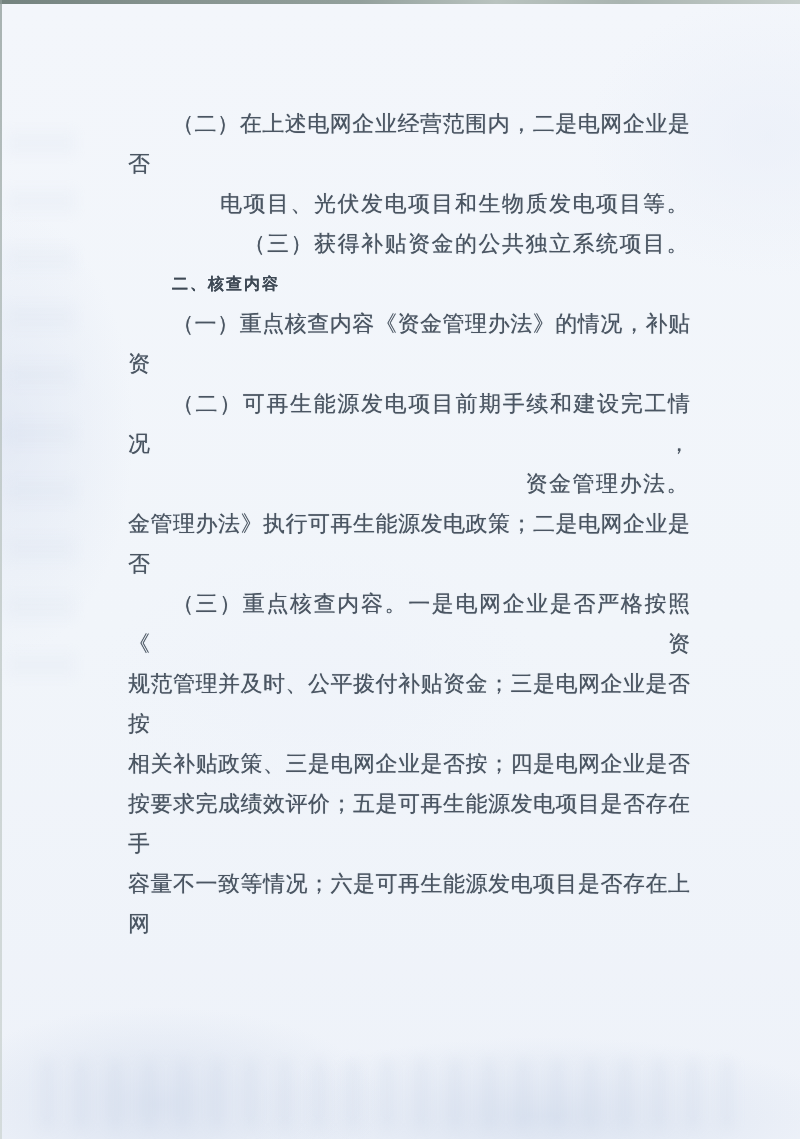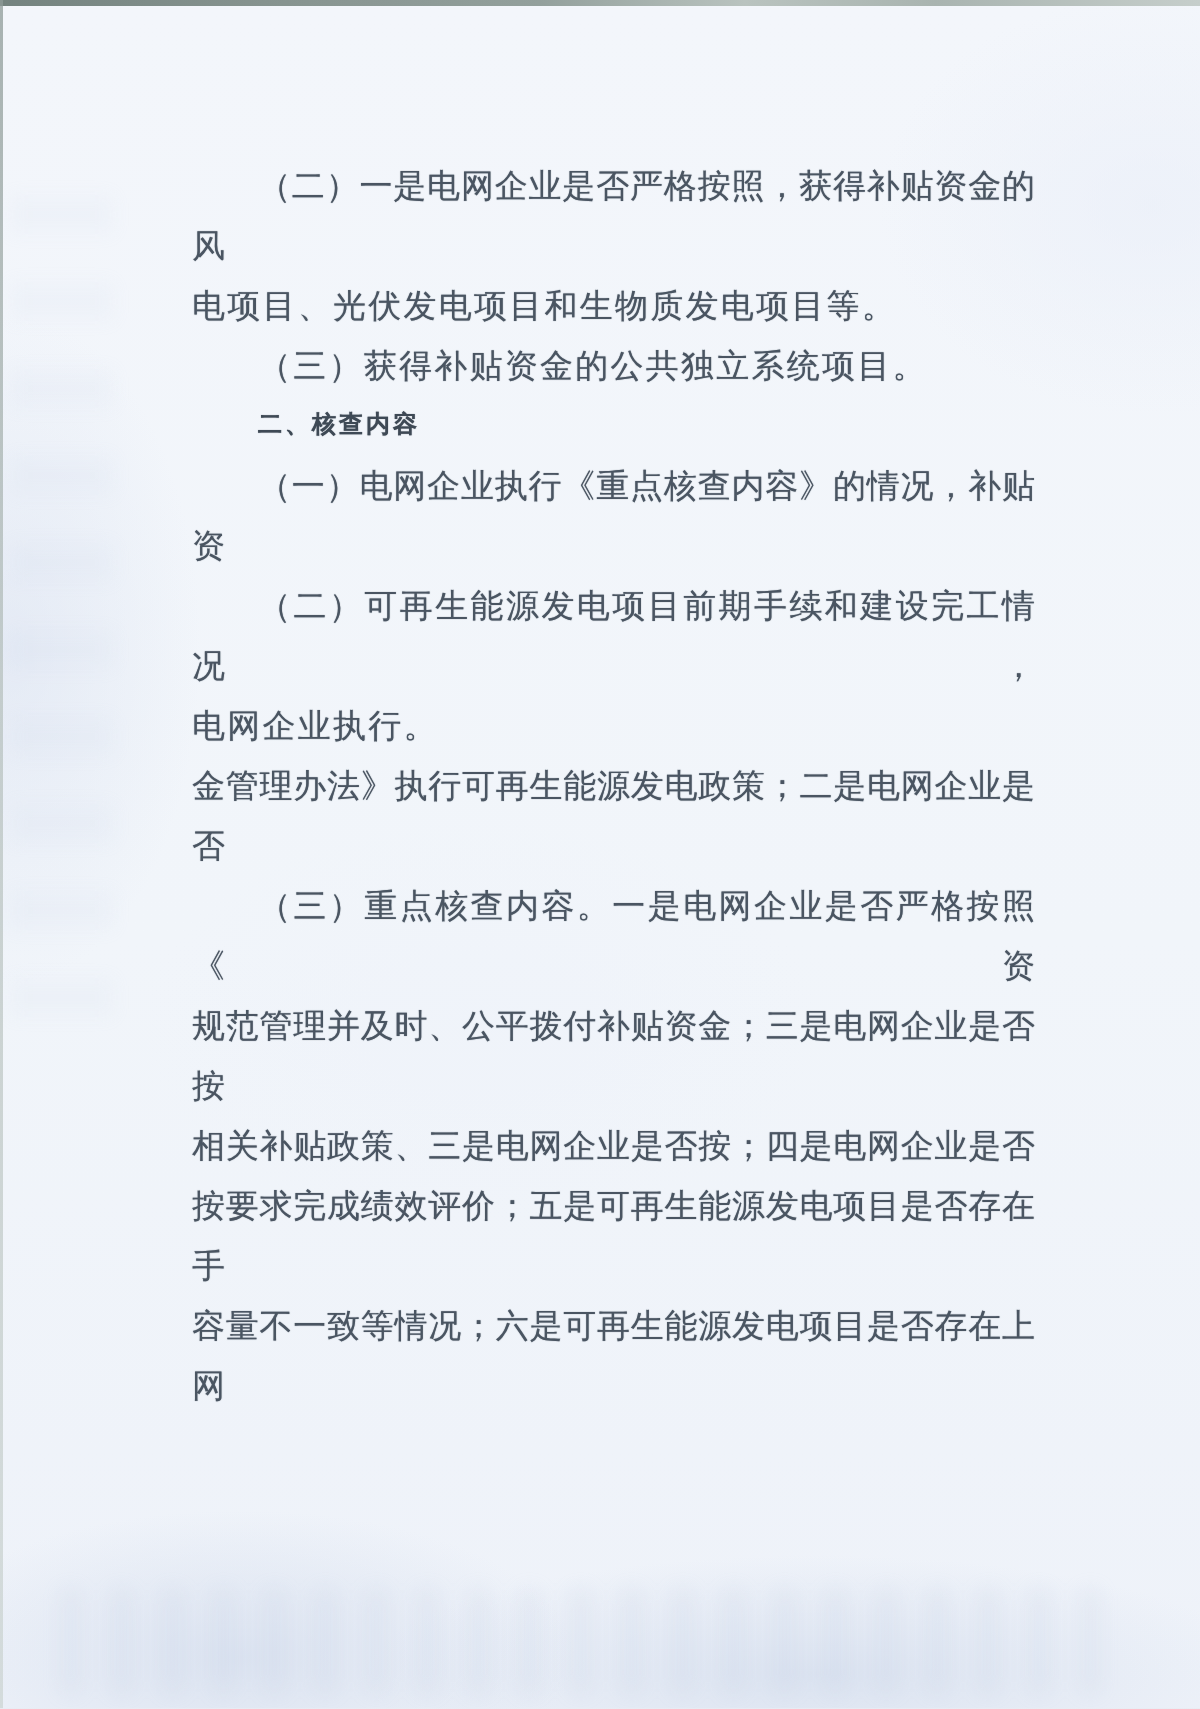--- a/index.html
+++ b/index.html
@@ -66,20 +66,21 @@
     width: 562px;
   }
   .line {
     font-family: "Liberation Serif", "DejaVu Serif", serif;
     font-size: 22px;
     line-height: 40px;
     color: #4a5562;
     letter-spacing: 1.5px;
     text-shadow: 0 0 0.7px rgba(74,85,98,0.75);
     white-space: normal;
+    text-align: right;
   }
   .line.full {
     letter-spacing: 0;
     text-align: justify;
     text-align-last: justify;
   }
   .line.indent {
     text-indent: 44px;
   }
   .heading {
@@ -98,37 +99,37 @@
 
 <div class="page">
   <div class="top-edge"></div>
   <div class="left-edge"></div>
   <div class="scan-smudge smudge-bottom"></div>
   <div class="scan-smudge smudge-left"></div>
 
   <div class="content">
 
     <div>
-      <div class="line full indent">（二）一是电网企业是否严格按照，获得补贴资金的风</div>
+      <div class="line full indent">（二）在上述电网企业经营范围内，二是电网企业是否</div>
       <div class="line">电项目、光伏发电项目和生物质发电项目等。</div>
     </div>
 
     <div>
       <div class="line indent">（三）获得补贴资金的公共独立系统项目。</div>
     </div>
 
     <div class="heading">二、核查内容</div>
 
     <div>
-      <div class="line full indent">（一）电网企业执行《重点核查内容》的情况，补贴资</div>
+      <div class="line full indent">（一）重点核查内容《资金管理办法》的情况，补贴资</div>
     </div>
 
     <div>
       <div class="line full indent">（二）可再生能源发电项目前期手续和建设完工情况，</div>
-      <div class="line">电网企业执行。</div>
+      <div class="line">资金管理办法。</div>
     </div>
 
     <div>
       <div class="line full">金管理办法》执行可再生能源发电政策；二是电网企业是否</div>
       <div class="line full indent">（三）重点核查内容。一是电网企业是否严格按照《资</div>
       <div class="line full">规范管理并及时、公平拨付补贴资金；三是电网企业是否按</div>
       <div class="line full">相关补贴政策、三是电网企业是否按；四是电网企业是否</div>
       <div class="line full">按要求完成绩效评价；五是可再生能源发电项目是否存在手</div>
       <div class="line full">容量不一致等情况；六是可再生能源发电项目是否存在上网</div>
 

